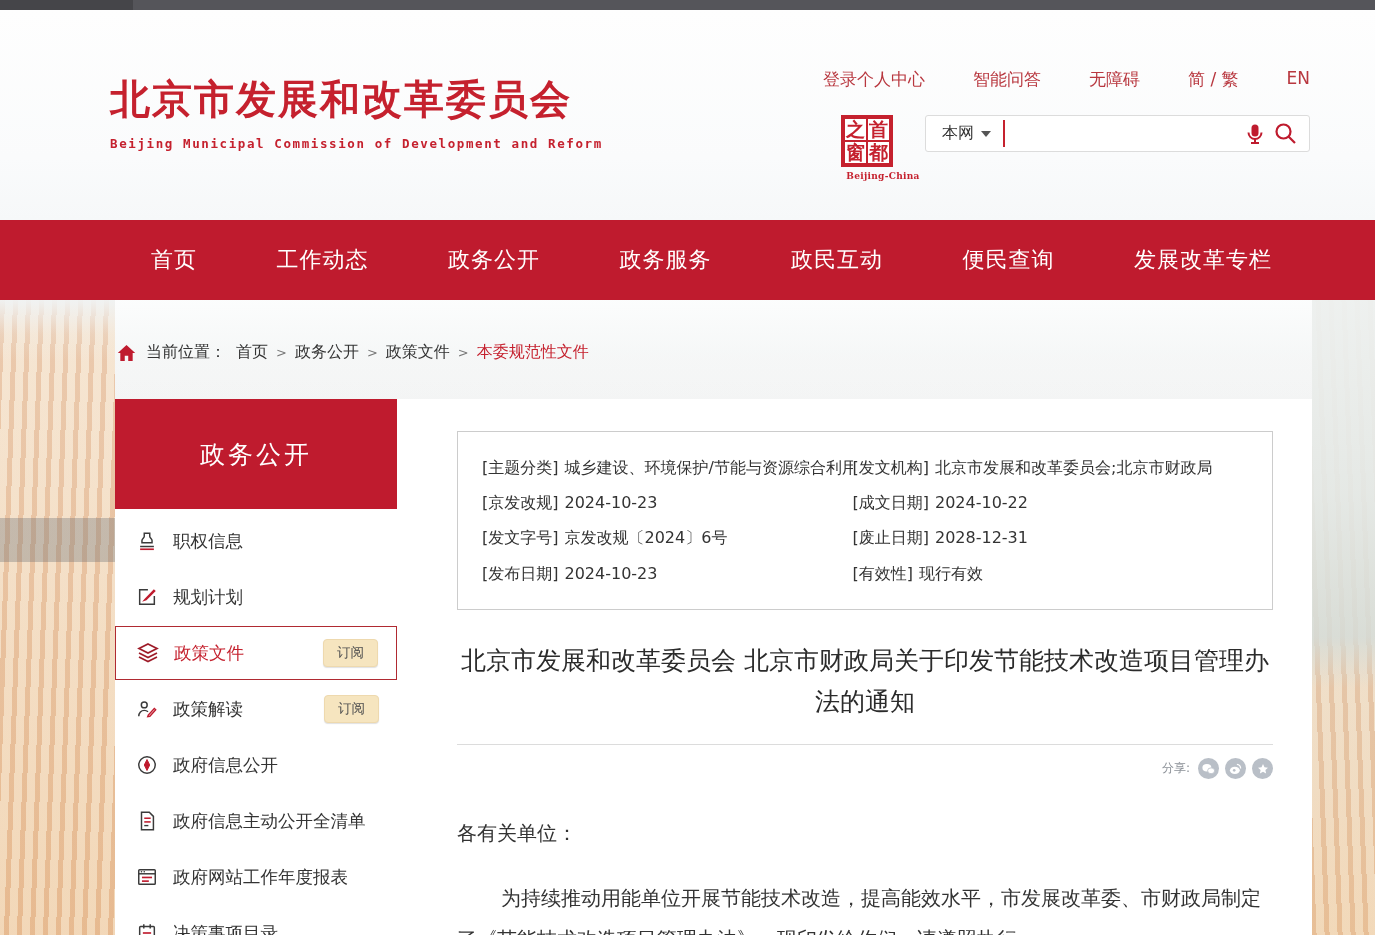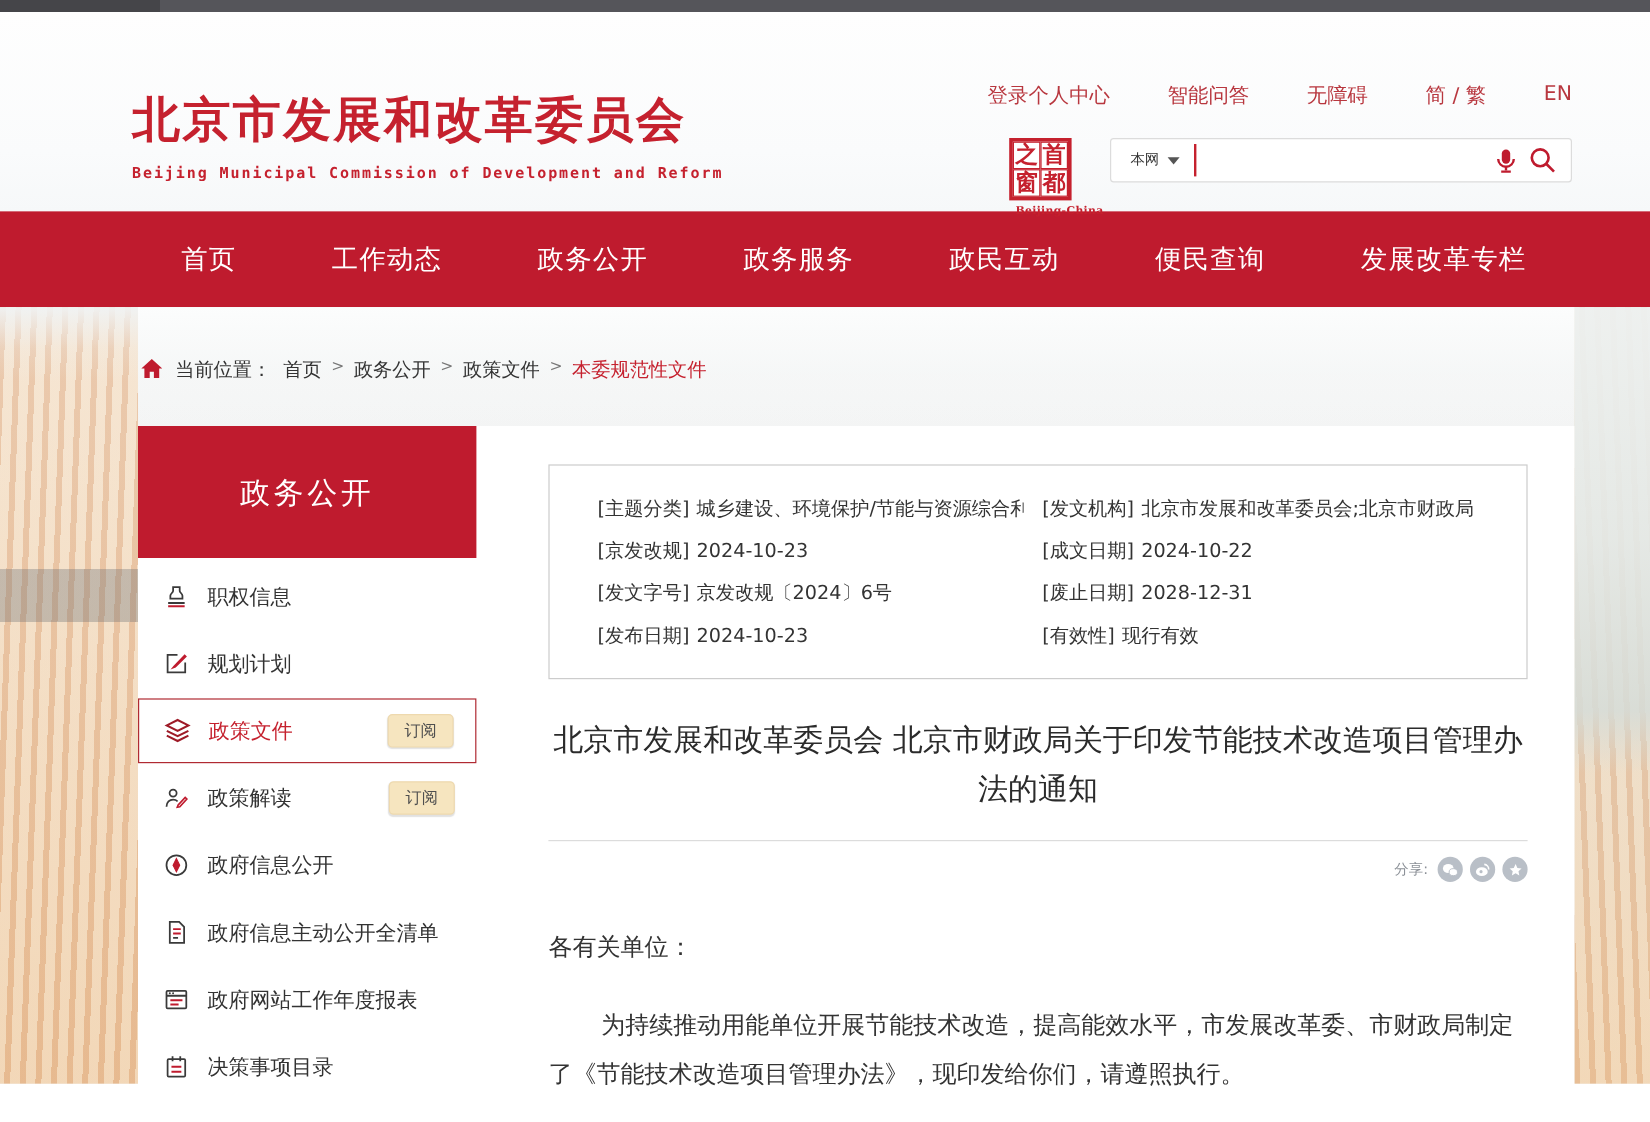--- a/index.html
+++ b/index.html
@@ -4,40 +4,40 @@
 <style>
   * { margin:0; padding:0; box-sizing:border-box; }
   html,body { width:1375px; height:935px; overflow:hidden;
     font-family:"DejaVu Sans","Liberation Sans",sans-serif; background:#fff; }
 
   
   .browser-strip { height:10px; width:100%;
     background:linear-gradient(to right,#454549 0,#454549 133px,#55555a 133px,#55555a 100%); }
 
   
-  .site-header { height:166px; background:linear-gradient(180deg,#fefefe 0%,#fafbfc 70%,#f6f8f9 100%); position:relative; }
+  .site-header { height:210px; background:linear-gradient(180deg,#fefefe 0%,#fafbfc 70%,#f6f8f9 100%); position:relative; }
   .header-inner { width:1200px; margin:0 0 0 110px; display:flex; justify-content:space-between; }
   .logo-block { margin-top:62px; }
   .logo-title { font-size:40px; font-weight:bold; color:#c5212e; letter-spacing:2px; }
   .logo-subtitle { margin-top:9px; font-family:"DejaVu Sans Mono","Liberation Mono",monospace;
     font-size:12.5px; font-weight:bold; color:#c5212e; letter-spacing:1.6px; }
   .header-right { margin-top:58px; width:480px; }
   .top-links { display:flex; justify-content:flex-end; gap:0; }
   .top-links a { text-decoration:none; color:#b8373f; font-size:17px; margin-left:48px; white-space:nowrap; }
   .search-row { display:flex; margin-top:24px; justify-content:flex-end; align-items:flex-start; }
   .seal { width:52px; height:52px; border:3px solid #c5212e; background:#fff; display:grid;
     grid-template-columns:1fr 1fr; grid-template-rows:1fr 1fr; margin-right:32px; }
   .seal span { display:flex; align-items:center; justify-content:center; color:#c5212e;
     font-weight:bold; font-size:19px; border:1px solid #c5212e; line-height:1; }
   .seal-wrap { text-align:center; }
   .seal-caption { margin-top:4px; font-size:9px; font-weight:bold; color:#c5212e;
     font-family:"DejaVu Serif","Liberation Serif",serif; letter-spacing:.3px; }
   .search-box { width:385px; height:37px; background:#fff; border:1px solid #dcdcdc; border-radius:3px;
     display:flex; align-items:center; }
-  .search-scope { margin-left:16px; font-size:12px; color:#333; cursor:pointer; display:flex; align-items:center; }
+  .search-scope { margin-left:16px; font-size:16px; color:#333; cursor:pointer; display:flex; align-items:center; }
   .caret-down { width:0; height:0; border-left:5px solid transparent; border-right:5px solid transparent;
     border-top:6px solid #555; margin-left:7px; }
   .search-divider { width:2px; height:27px; background:#c5212e; margin-left:12px; }
   .search-input { flex:1; border:none; outline:none; height:30px; font-size:15px; padding:0 6px; background:transparent; }
   .search-icons { display:flex; align-items:center; gap:9px; margin-right:12px; }
   .search-icons svg { display:block; cursor:pointer; }
 
   
   .main-nav { height:80px; background:#bf1b2e; }
   .nav-inner { width:1197px; margin-left:115px; height:80px; display:flex;
@@ -57,21 +57,21 @@
   .bg-right { position:absolute; right:0; top:0; bottom:0; width:63px;
     background:
       linear-gradient(180deg, rgba(238,241,240,.95) 0%, rgba(228,233,231,.9) 30%, rgba(213,220,216,.85) 52%, rgba(0,0,0,0) 60%),
       repeating-linear-gradient(88deg, rgba(213,137,80,.30) 0 5px, rgba(246,222,194,.36) 5px 13px),
       linear-gradient(180deg,#e9ece9 0%,#ecdfcc 60%,#f0d5b3 100%);
   }
   .bg-clouds { position:absolute; left:115px; right:63px; top:0; height:100px;
     background:linear-gradient(180deg, rgba(252,253,253,.95) 0%, rgba(246,248,248,.6) 55%, rgba(0,0,0,0) 100%); }
 
   
-  .breadcrumb { position:relative; z-index:2; padding:42px 0 0 117px; display:flex; 
+  .breadcrumb { position:relative; z-index:2; padding:42px 0 0 117px; display:flex; align-items:center;
     font-size:16px; color:#333; }
   .breadcrumb .home-icon { margin-right:10px; display:flex; }
   .breadcrumb .crumb { color:#333; text-decoration:none; margin:0 8px; }
   .breadcrumb .sep { color:#777; font-size:13px; }
   .breadcrumb .crumb.current { color:#c5212e; }
   .breadcrumb .crumb-label { margin-right:2px; }
 
   
   .content-card { position:relative; z-index:2; width:1197px; margin:36px 0 0 115px;
     background:#fff; display:flex; min-height:620px; }
@@ -86,21 +86,21 @@
   .side-item .s-icon { width:24px; height:24px; margin-right:14px; display:flex; align-items:center; justify-content:center; }
   .side-item.active { border:1px solid #b02a32; color:#c5212e; height:54px; margin:1px 0; }
   .badge { margin-left:auto; margin-right:18px; background:#f6e5bf; border:1px solid #eed9ae;
     border-radius:4px; padding:4px 13px; font-size:13.5px; color:#4f4f4f; box-shadow:0 1px 1px rgba(0,0,0,.12); }
 
   
   .article { flex:1; padding:32px 39px 0 60px; }
   .meta-box { border:1px solid #ccc; padding:24px 10px 24px 24px; display:grid;
     grid-template-columns:47.5% 52.5%; row-gap:12px; font-size:16px; color:#333; line-height:1.45; }
   .meta-cell { white-space:nowrap; overflow:hidden; }
-  .meta-cell .m-label { margin-right:6px;margin-left:16px; }
+  .meta-cell .m-label { margin-right:6px; }
   .article-title { margin:30px auto 0; max-width:812px; text-align:center; font-size:25px;
     color:#2b2b2b; font-weight:500; line-height:1.65; }
   .title-divider { border:none; border-top:1px solid #dcdcdc; margin-top:22px; }
   .share-row { display:flex; justify-content:flex-end; align-items:center; margin-top:13px; gap:6px; }
   .share-label { color:#8b9097; font-size:12px; margin-right:2px; }
   .share-btn { width:21px; height:21px; border-radius:50%; background:#b9bfc7; display:flex;
     align-items:center; justify-content:center; cursor:pointer; }
   .article-body { margin-top:34px; font-size:20px; color:#333; line-height:2.05; }
   .article-body p { margin-bottom:24px; }
   .article-body p.indent-2 { text-indent:2.2em; }

